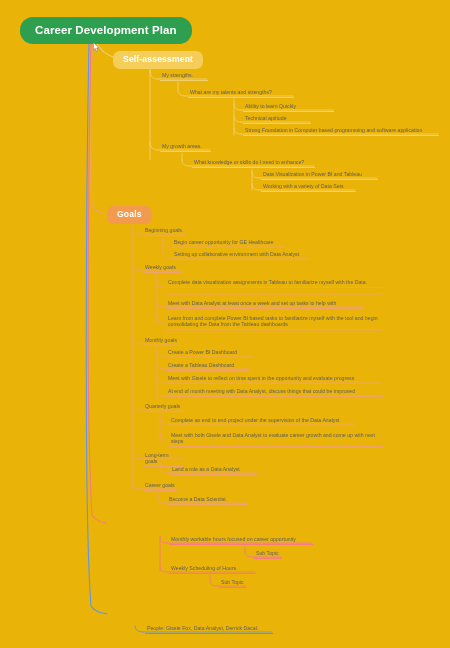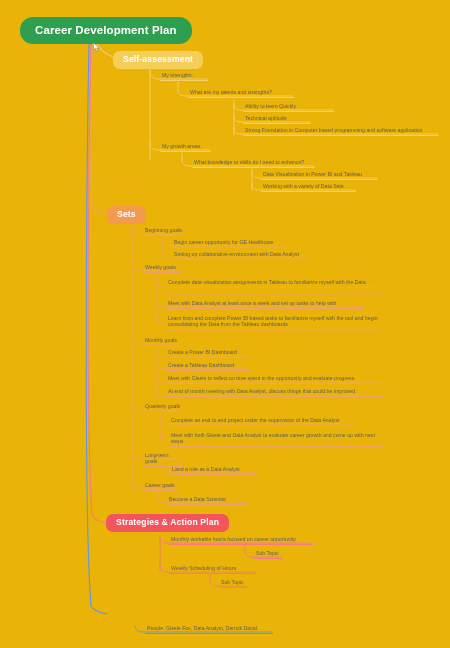--- a/index.html
+++ b/index.html
@@ -200,21 +200,21 @@
   <div class="node leaf yellow" style="left:243px; top:127px; width:196px;">Strong Foundation in Computer based programming and software application</div>
 
   <div class="node leaf yellow" style="left:160px; top:143px; width:51px;">My growth areas.</div>
 
   <div class="node leaf yellow" style="left:192px; top:159px; width:123px;">What knowledge or skills do I need to enhance?</div>
 
   <div class="node leaf yellow" style="left:261px; top:171px; width:117px;">Data Visualization in Power BI and Tableau</div>
 
   <div class="node leaf yellow" style="left:261px; top:183px; width:95px;">Working with a variety of Data Sets</div>
 
-  <div class="node main orange" style="left:107px; top:206px;">Sets</div>
+  <div class="node main orange" style="left:107px; top:206px;">Goals</div>
 
   <div class="node leaf orange" style="left:143px; top:227px; width:44px;">Beginning goals.</div>
 
   <div class="node leaf orange" style="left:172px; top:239px; width:113px;">Begin career opportunity for GE Healthcare</div>
 
   <div class="node leaf orange" style="left:172px; top:251px; width:137px;">Setting up collaborative environment with Data Analyst</div>
 
   <div class="node leaf orange" style="left:143px; top:264px; width:39px;">Weekly goals</div>
 
   <div class="node leaf orange wrap" style="left:166px; top:279px; width:217px;">Complete data visualization assignments in Tableau to familiarize myself with the Data.</div>
@@ -240,21 +240,20 @@
   <div class="node leaf orange wrap" style="left:169px; top:432px; width:214px;">Meet with both Gisele and Data Analyst to evaluate career growth and come up with next steps</div>
 
   <div class="node leaf orange" style="left:143px; top:452px; width:41px;">Long-term goals</div>
 
   <div class="node leaf orange" style="left:170px; top:466px; width:87px;">Land a role as a Data Analyst</div>
 
   <div class="node leaf orange" style="left:143px; top:482px; width:35px;">Career goals</div>
 
   <div class="node leaf orange" style="left:167px; top:496px; width:81px;">Become a Data Scientist</div>
 
-  <div class="node main red" style="left:106px; top:514px;">Strategies &amp; Action Plan</div>
 
   <div class="node leaf red" style="left:169px; top:536px; width:144px;">Monthly workable hours focused on career opportunity</div>
 
   <div class="node leaf red" style="left:254px; top:550px; width:28px;">Sub Topic</div>
 
   <div class="node leaf red" style="left:169px; top:565px; width:87px;">Weekly Scheduling of Hours.</div>
 
   <div class="node leaf red" style="left:219px; top:579px; width:28px;">Sub Topic</div>
 
 

